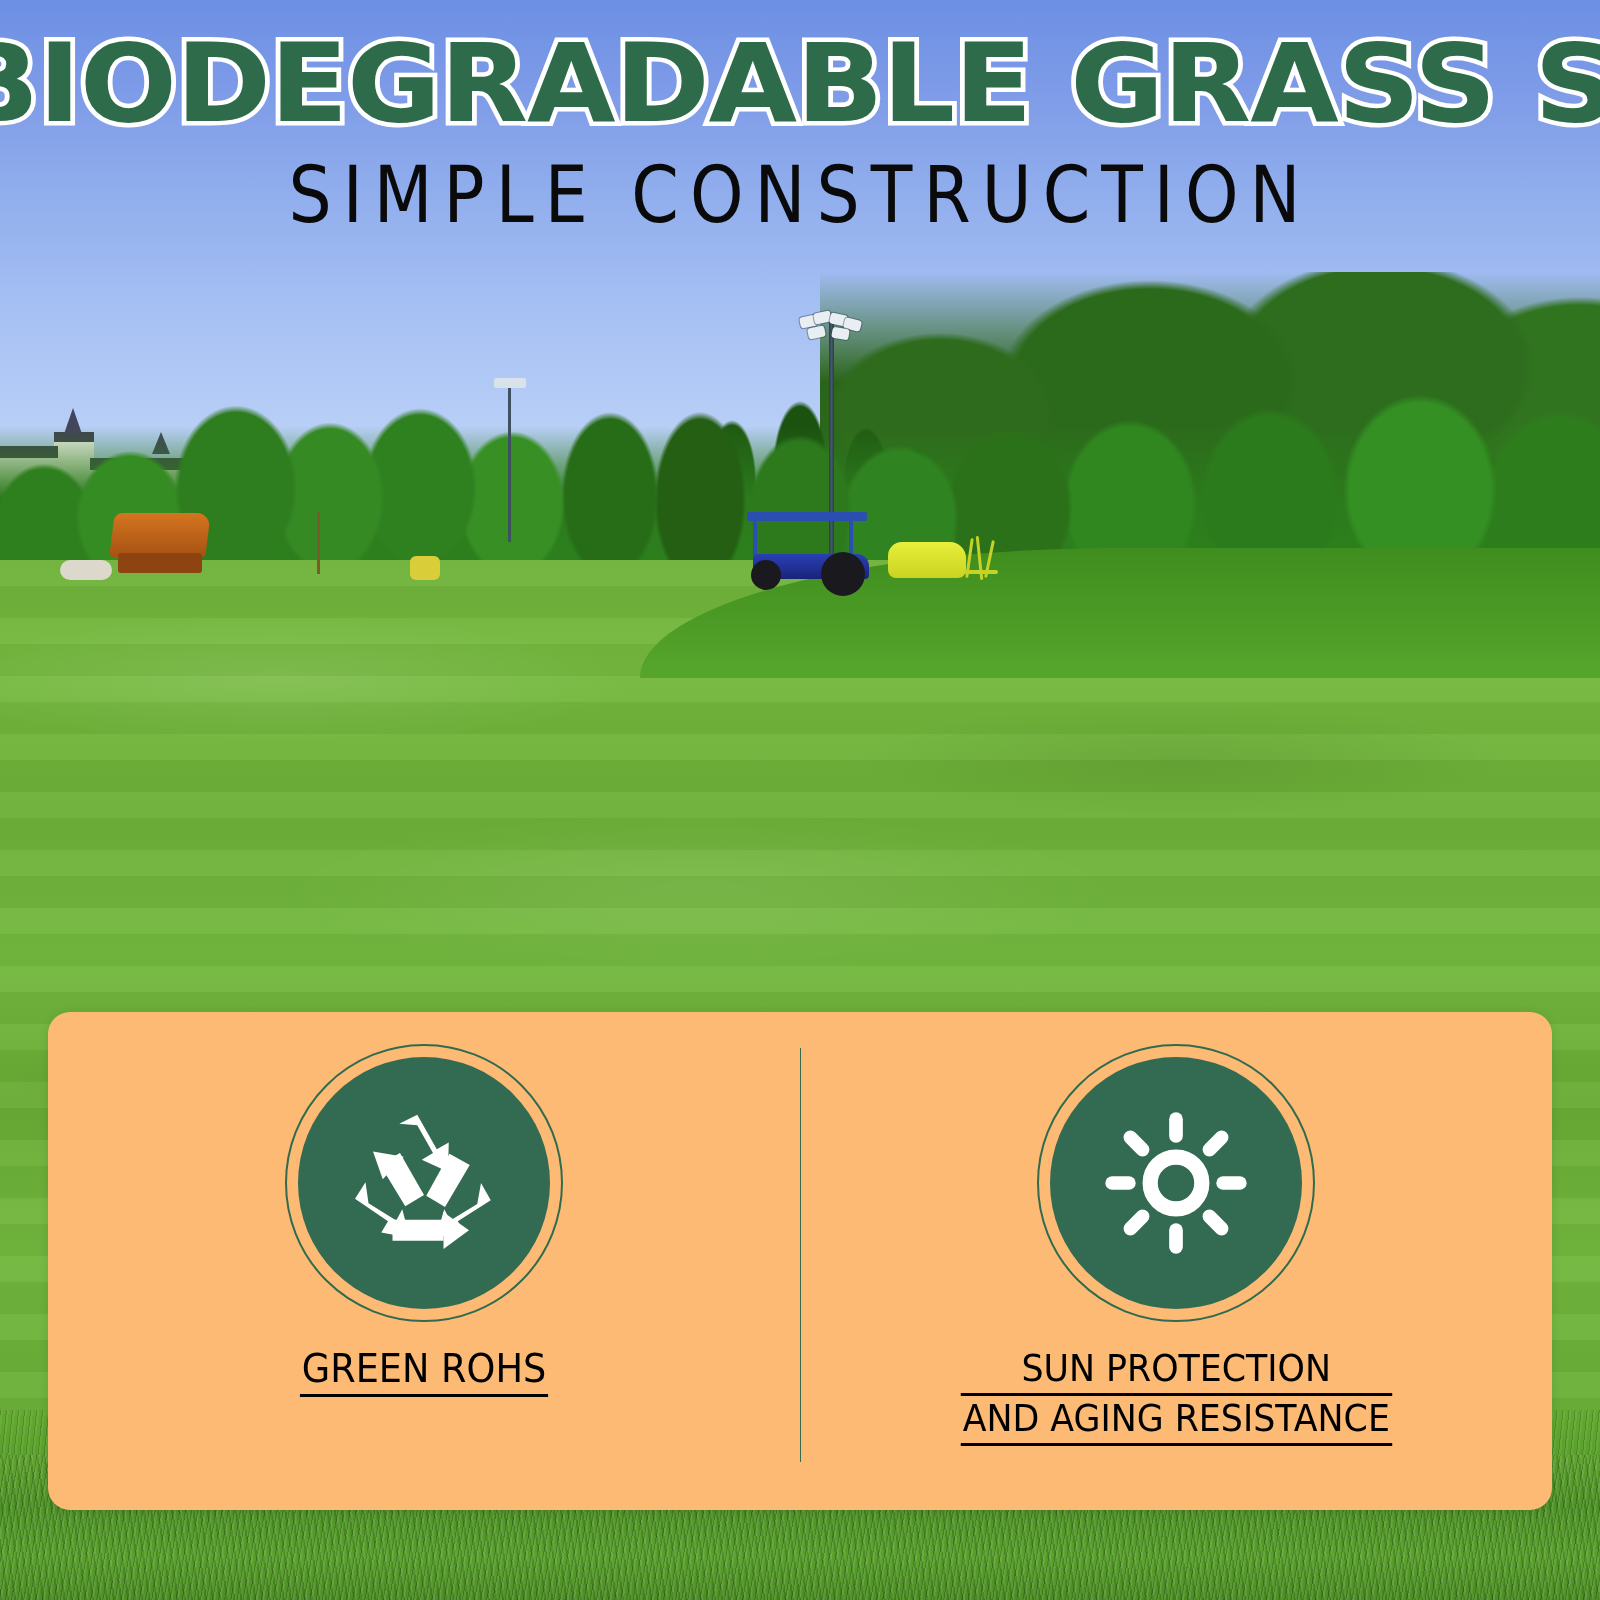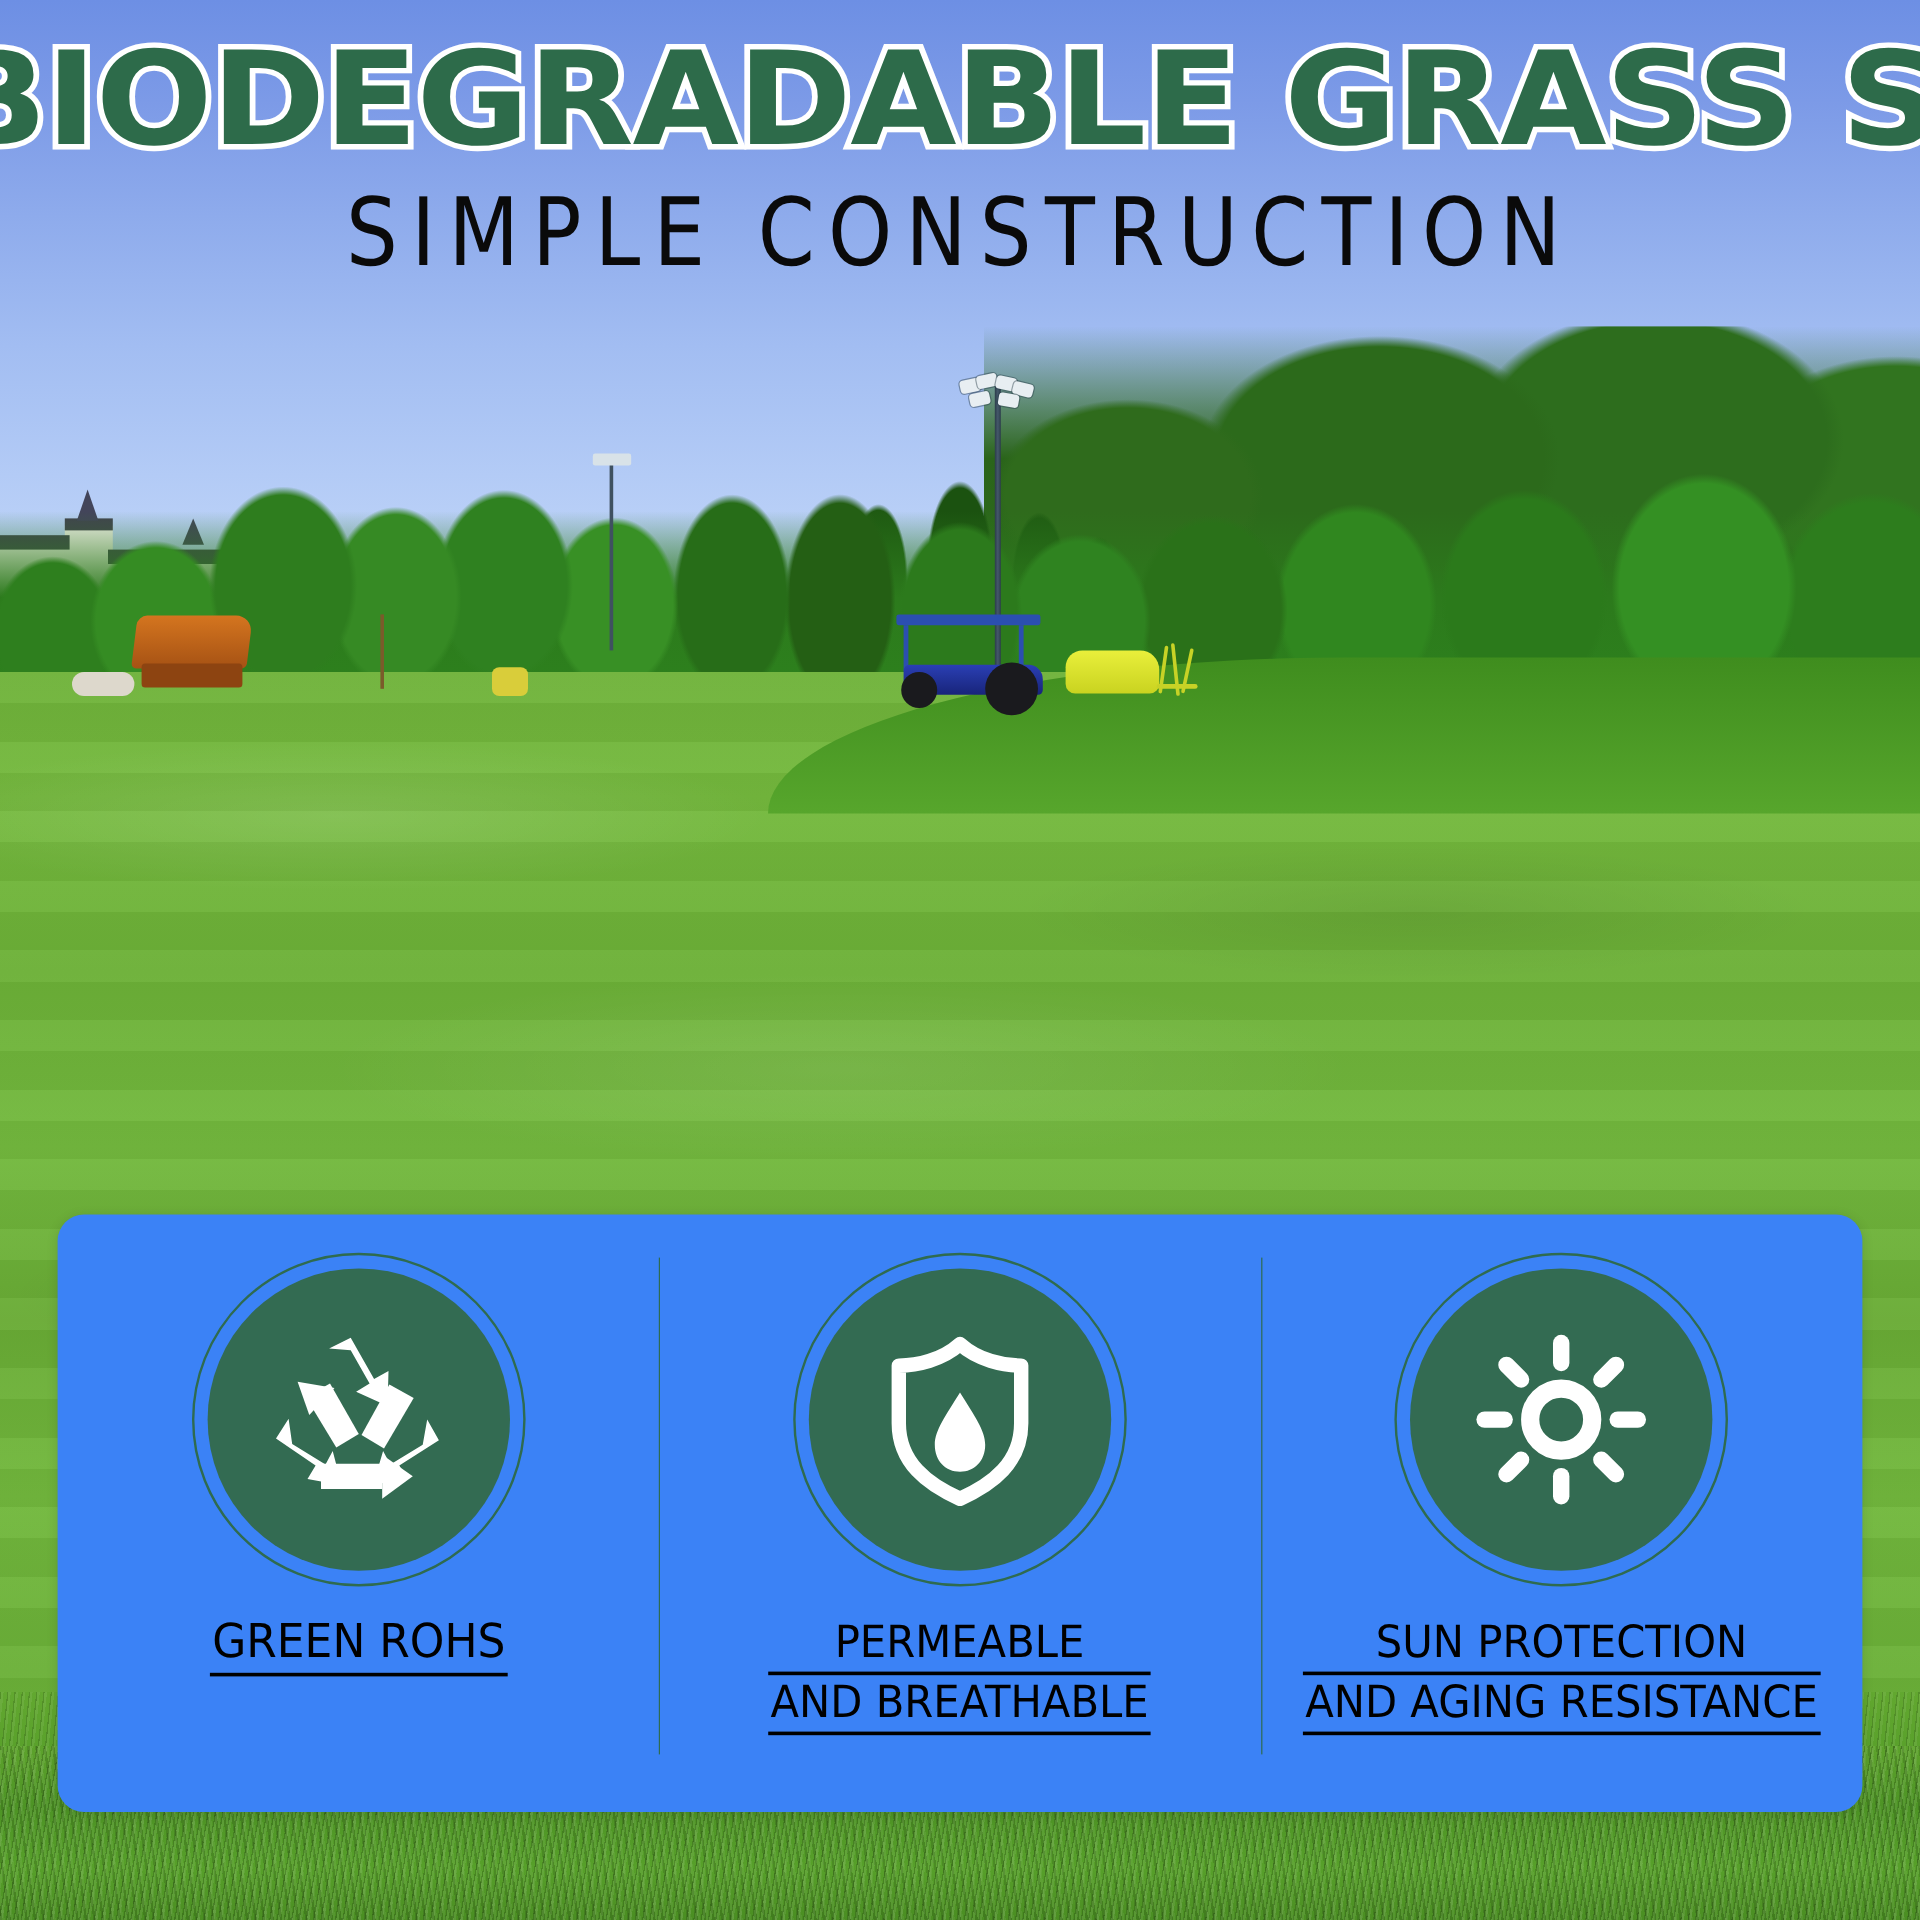--- a/index.html
+++ b/index.html
@@ -386,21 +386,21 @@
     white-space: nowrap;
   }
 
   
   .panel {
     position: absolute;
     left: 48px;
     top: 1012px;
     width: 1504px;
     height: 498px;
-    background: #3b82f6;
+    background: #fdba74;
     border-radius: 22px;
     box-shadow: 0 2px 10px rgba(0,0,0,0.10);
   }
   .features {
     position: absolute;
     left: 0; top: 0;
     width: 1504px;
     height: 498px;
     display: flex;
   }
@@ -559,36 +559,20 @@
               </g>
             </svg>
           </div>
         </div>
         <div class="flabel">
           <span class="ln">GREEN ROHS</span>
         </div>
       </div>
 
 
-      <div class="feature">
-        <div class="badge">
-          <div class="disc">
-            <svg width="150" height="150" viewBox="0 0 100 100">
-              <path d="M50 8 C40 17 26 20 16 20 L16 52 C16 74 32 86 50 94
-                       C68 86 84 74 84 52 L84 20 C74 20 60 17 50 8 Z" fill="none" stroke="#ffffff" stroke-width="8" stroke-linejoin="round"></path>
-              <path d="M50 35 C42 48 36 56 36 64 C36 73 42 79 50 79
-                       C58 79 64 73 64 64 C64 56 58 48 50 35 Z" fill="#ffffff"></path>
-            </svg>
-          </div>
-        </div>
-        <div class="flabel small">
-          <span class="ln">PERMEABLE</span>
-          <span class="ln">AND BREATHABLE</span>
-        </div>
-      </div>
 
       <div class="feature">
         <div class="badge">
           <div class="disc">
             <svg width="152" height="152" viewBox="0 0 100 100">
               <circle cx="50" cy="50" r="17" fill="none" stroke="#ffffff" stroke-width="10"></circle>
               <g stroke="#ffffff" stroke-width="9" stroke-linecap="round">
                 <line x1="50" y1="8" x2="50" y2="19"></line>
                 <line x1="50" y1="81" x2="50" y2="92"></line>
                 <line x1="8" y1="50" x2="19" y2="50"></line>

